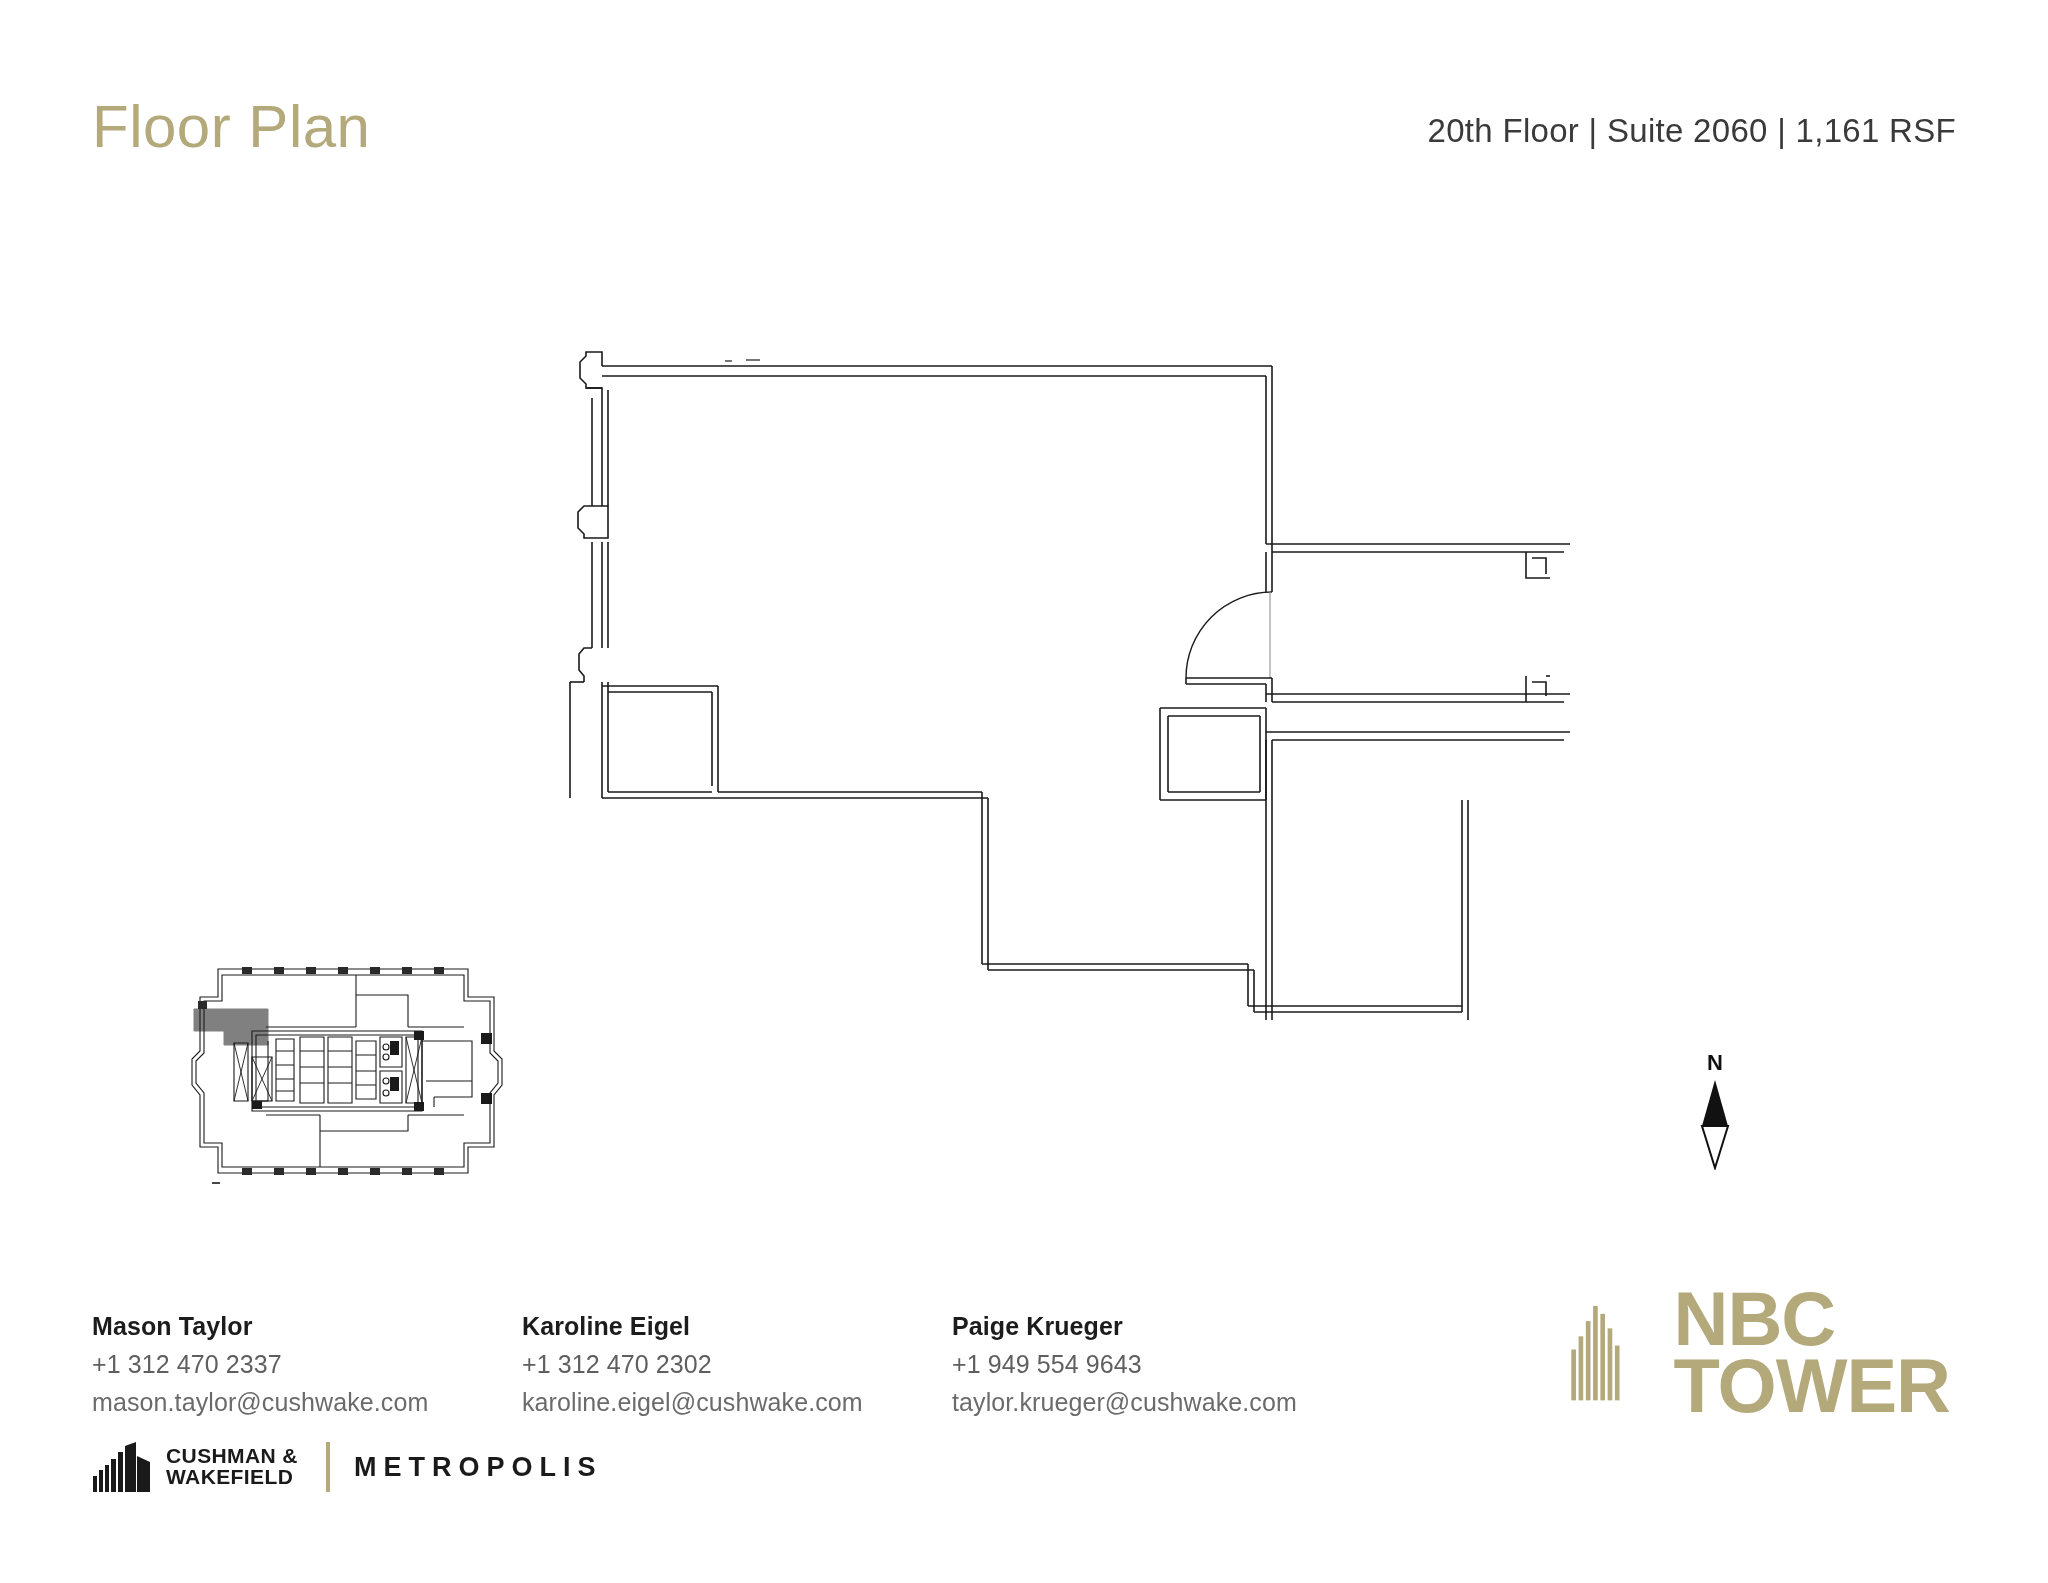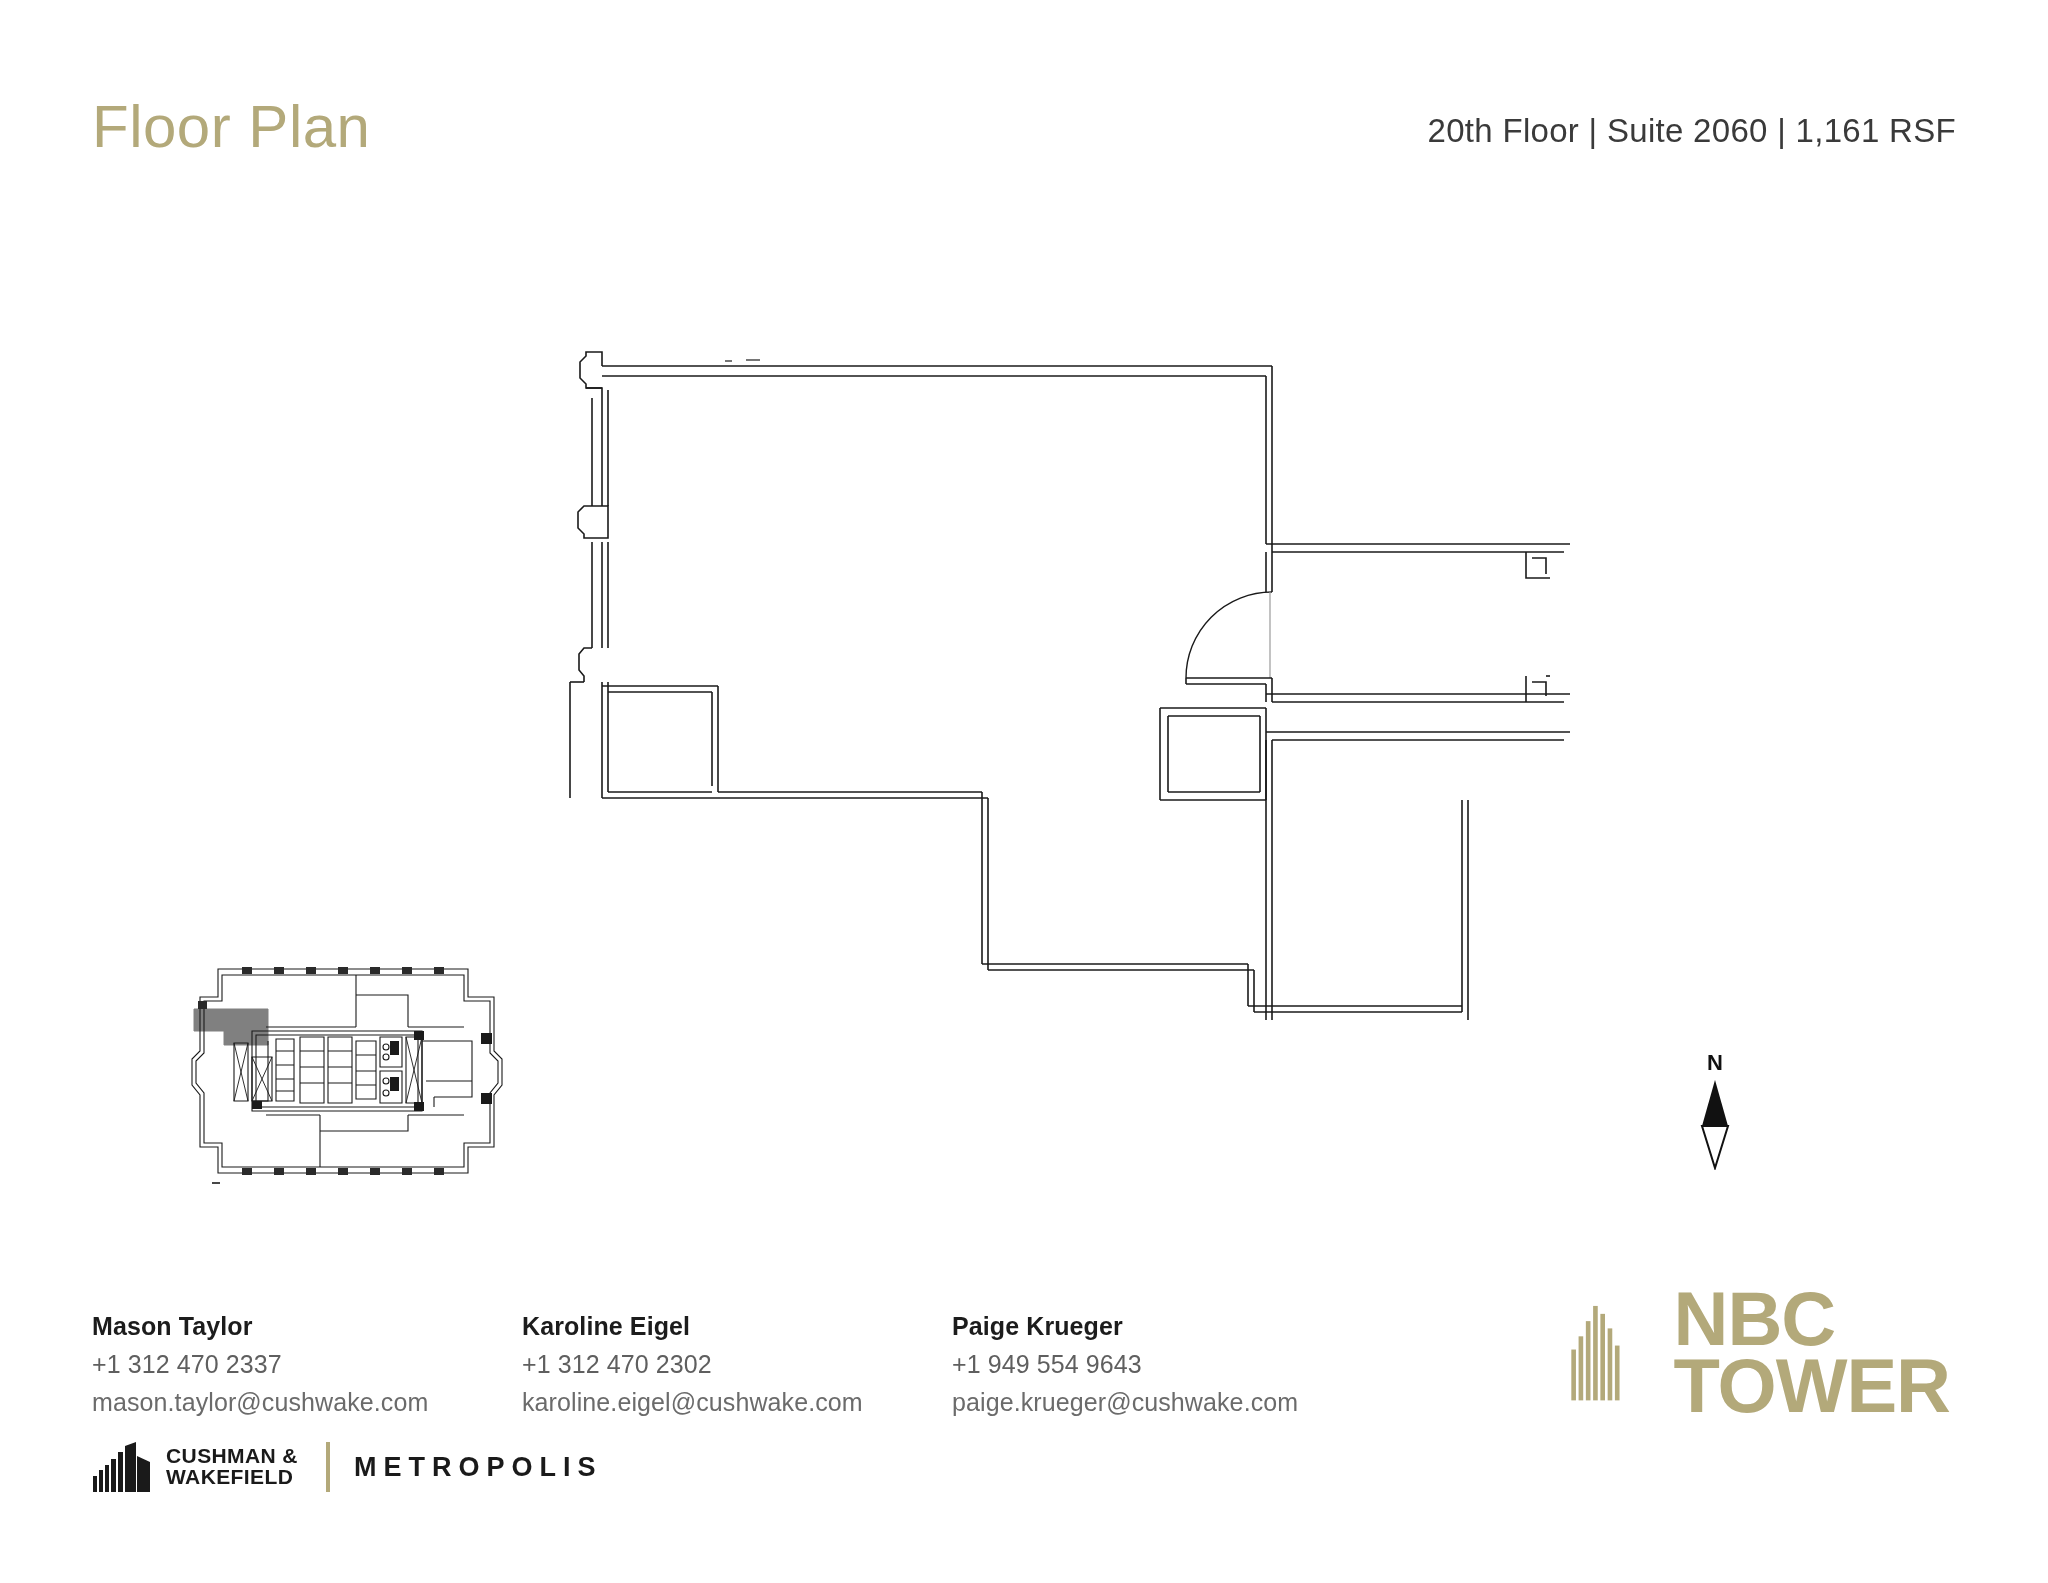--- a/index.html
+++ b/index.html
@@ -391,21 +391,21 @@
 
   <div class="contact-block">
     <div class="contact-name">Karoline Eigel</div>
     <div class="contact-phone">+1 312 470 2302</div>
     <div class="contact-email">karoline.eigel@cushwake.com</div>
   </div>
 
   <div class="contact-block">
     <div class="contact-name">Paige Krueger</div>
     <div class="contact-phone">+1 949 554 9643</div>
-    <div class="contact-email">paige.krueger@cushwake.com</div>
+    <div class="contact-email">taylor.krueger@cushwake.com</div>
   </div>
 
 </div>
 
 <div id="cw-logo">
   <svg id="cw-mark" viewBox="0 0 62 50" xmlns="http://www.w3.org/2000/svg">
     <g fill="#1a1a1a">
       <rect x="1" y="34" width="4" height="16"></rect>
       <rect x="7" y="28" width="4" height="22"></rect>
       <rect x="13" y="23" width="4" height="27"></rect>

